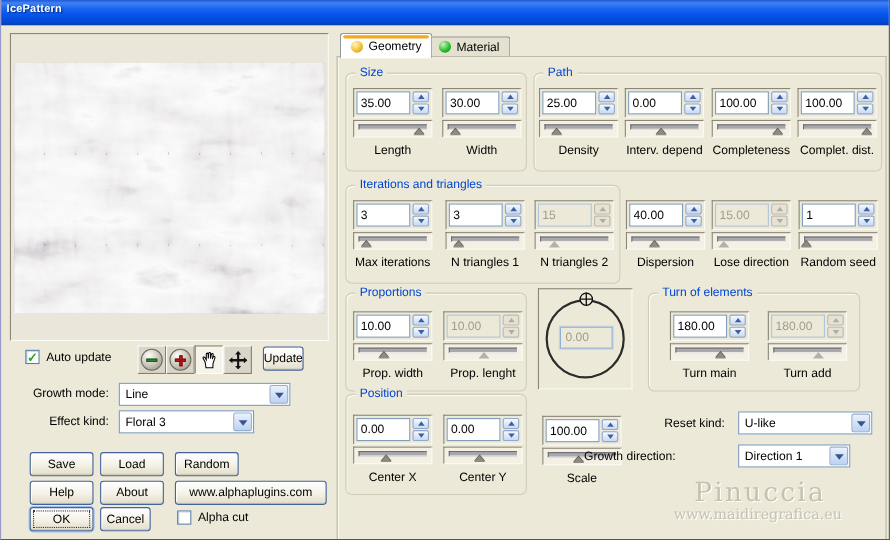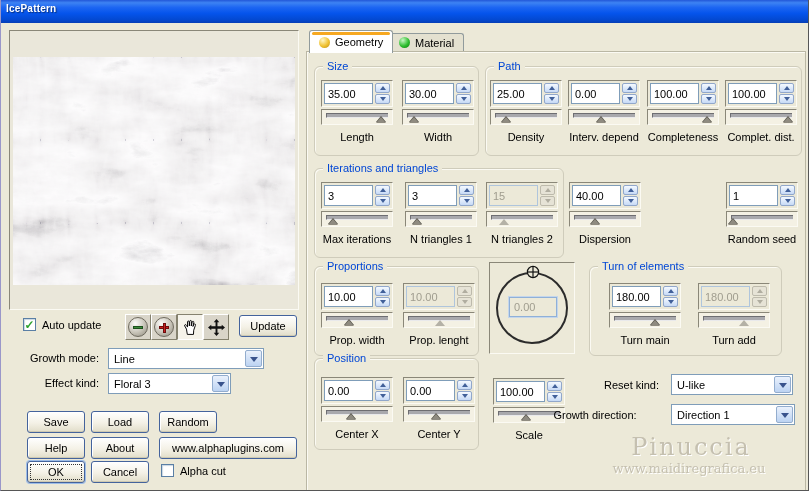--- a/index.html
+++ b/index.html
@@ -140,41 +140,41 @@
   <div class="toolbtn pressed" style="left:176px;top:314px">
     <svg width="17" height="17" viewBox="0 0 16 16">
       <path d="M5 14.5 L4.2 9.5 L2.6 6.6 Q2.1 5.6 3 5.3 Q3.8 5.1 4.3 6 L5.2 7.6 L5.2 2.8 Q5.2 1.9 6 1.9 Q6.8 1.9 6.8 2.8 L6.9 6.5 L7.3 2.2 Q7.4 1.3 8.2 1.4 Q9 1.5 8.9 2.4 L8.7 6.6 L9.6 2.9 Q9.8 2 10.6 2.2 Q11.3 2.4 11.1 3.3 L10.3 7 L11.2 5.1 Q11.6 4.3 12.3 4.7 Q13 5.1 12.6 6 L11 10.6 L10.8 14.5 Z" fill="#fff" stroke="#000" stroke-width="0.9"></path>
     </svg>
   </div>
   <div class="toolbtn" style="left:202px;top:314px">
     <svg width="17" height="17" viewBox="0 0 16 16">
       <path d="M8 0 L10.6 3.1 H8.9 V6.9 H12.9 V5.4 L16 8 L12.9 10.6 V9.1 H8.9 V12.9 H10.6 L8 16 L5.4 12.9 H7.1 V9.1 H3.1 V10.6 L0 8 L3.1 5.4 V6.9 H7.1 V3.1 H5.4 Z" fill="#111"></path>
     </svg>
   </div>
-  <div class="btn" style="left:238px;top:315px;width:58px">Update</div>
+  <div class="btn" style="left:238px;top:315px;width:37px">Update</div>
 
   <div class="lbl" style="left:18px;top:352px;width:80px;text-align:right">Growth mode:</div>
   <div class="combo" style="left:107px;top:348px;width:156px">
     <div class="combo-text">Line</div>
     <div class="combo-btn"></div>
   </div>
   <div class="lbl" style="left:28px;top:377px;width:70px;text-align:right">Effect kind:</div>
   <div class="combo" style="left:107px;top:373px;width:123px">
     <div class="combo-text">Floral 3</div>
     <div class="combo-btn"></div>
   </div>
 
   <div class="btn" style="left:26px;top:411px;width:58px">Save</div>
   <div class="btn" style="left:90px;top:411px;width:58px">Load</div>
   <div class="btn" style="left:158px;top:411px;width:58px">Random</div>
   <div class="btn" style="left:26px;top:437px;width:58px">Help</div>
   <div class="btn" style="left:90px;top:437px;width:58px">About</div>
   <div class="btn" style="left:158px;top:437px;width:138px">www.alphaplugins.com</div>
   <div class="btn focus" style="left:26px;top:461px;width:58px">OK</div>
-  <div class="btn" style="left:90px;top:461px;width:58px">Cancel</div>
+  <div class="btn" style="left:90px;top:461px;width:46px">Cancel</div>
   <div class="cb" style="left:160px;top:464px"></div>
   <div class="lbl" style="left:179px;top:465px">Alpha cut</div>
 
   <div class="pane"></div>
   <div class="tab active" style="left:308px;top:30px;height:23px">
     <span class="sphere yellow"></span>
     <span>Geometry</span>
   </div>
   <div class="tab" style="left:388px;top:33px;height:18px">
     <span class="sphere green"></span>
@@ -374,20 +374,38 @@
             <i class="ad"></i>
           </div>
         </div>
       </div>
     <div class="slider">
         <div class="groove"></div>
         <div class="thumb" style="left:36%"></div>
       </div>
     <div class="clabel">Dispersion</div>
   </div>
+  <div class="ctl disabled" style="left:646px;top:182px">
+    <div class="spinbox">
+        <input class="field" disabled="" value="15.00" style="">
+      <div class="spin">
+          <div class="sbtn">
+            <i class="au"></i>
+          </div>
+          <div class="sbtn">
+            <i class="ad"></i>
+          </div>
+        </div>
+      </div>
+    <div class="slider">
+        <div class="groove"></div>
+        <div class="thumb" style="left:14%"></div>
+      </div>
+    <div class="clabel">Lose direction</div>
+  </div>
   <div class="ctl" style="left:725px;top:182px">
     <div class="spinbox">
         <input class="field" value="1" style="">
       <div class="spin">
           <div class="sbtn">
             <i class="au"></i>
           </div>
           <div class="sbtn">
             <i class="ad"></i>
           </div>
@@ -537,22 +555,22 @@
         <div class="thumb" style="left:46%"></div>
       </div>
     <div class="clabel">Scale</div>
   </div>
 
   <div class="lbl" style="left:545px;top:379px;width:113px;text-align:right">Reset kind:</div>
   <div class="combo" style="left:670px;top:374px;width:122px">
     <div class="combo-text">U-like</div>
     <div class="combo-btn"></div>
   </div>
-  <div class="lbl" style="left:530px;top:409px;width:128px;text-align:center">Growth direction:</div>
-  <div class="combo" style="left:670px;top:404px;width:124px">
+  <div class="lbl" style="left:530px;top:409px;width:128px;text-align:left">Growth direction:</div>
+  <div class="combo" style="left:670px;top:404px;width:102px">
     <div class="combo-text">Direction 1</div>
     <div class="combo-btn"></div>
   </div>
 
   <div class="wm1">Pinuccia</div>
   <div class="wm2">www.maidiregrafica.eu</div>
 
 </div>
 
 </body></html>

